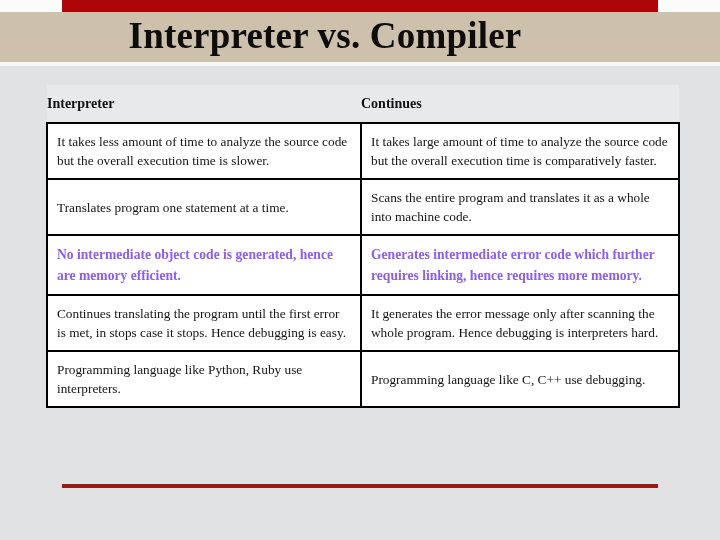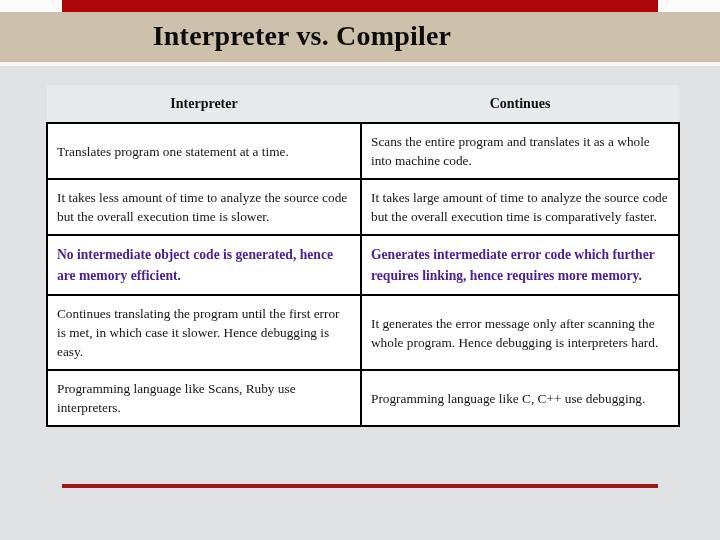--- a/index.html
+++ b/index.html
@@ -42,24 +42,25 @@
     width: 720px; height: 50px;
     background: #cdc1ac;
   }
   .title-text {
     position: absolute;
     left: 0; top: 14px;
     width: 604px;
     text-align: center;
     font-family: "Liberation Serif", serif;
     font-weight: bold;
-    font-size: 28px;
+    font-size: 37px;
     line-height: 44px;
     color: #0d0d0d;
     letter-spacing: 0.2px;
+    padding-left: 23px;
   }
   .band-underline {
     position: absolute;
     left: 0; top: 62px;
     width: 720px; height: 4px;
     background: #f7f7f6;
   }
   .body-bg {
     position: absolute;
     left: 0; top: 66px;
@@ -81,37 +82,37 @@
 
   #cmp-table thead th {
     background: #e8e9ea;
     border: none;
     font-family: "Liberation Serif", serif;
     font-weight: bold;
     font-size: 14px;
     color: #111;
     height: 37px;
     padding: 0;
-    text-align: center;
+    text-align: left;
     vertical-align: middle;
   }
 
   #cmp-table tbody td {
     background: #ffffff;
     border: 2px solid #000000;
     font-family: "Liberation Serif", serif;
     font-size: 13.3px;
     line-height: 19px;
     color: #141414;
     padding: 8px 10px 8px 9px;
     vertical-align: middle;
   }
   #cmp-table tbody tr.highlight td {
     font-weight: bold;
-    color: #4c1d95;
+    color: #8b5cf6;
     font-size: 13.6px;
     line-height: 21px;
   }
 
   
   .bottom-rule {
     position: absolute;
     left: 62px;
     top: 484px;
     width: 596px;
@@ -139,37 +140,37 @@
       <col class="c2">
     </colgroup>
     <thead>
       <tr>
         <th>Interpreter</th>
         <th>Continues</th>
       </tr>
     </thead>
     <tbody>
       <tr>
+        <td>It takes less amount of time to analyze the source code but the overall execution time is slower.</td>
+        <td>It takes large amount of time to analyze the source code but the overall execution time is comparatively faster.</td>
+      </tr>
+      <tr>
         <td>Translates program one statement at a time.</td>
         <td>Scans the entire program and translates it as a whole into machine code.</td>
-      </tr>
-      <tr>
-        <td>It takes less amount of time to analyze the source code but the overall execution time is slower.</td>
-        <td>It takes large amount of time to analyze the source code but the overall execution time is comparatively faster.</td>
       </tr>
       <tr class="highlight">
         <td>No intermediate object code is generated, hence are memory efficient.</td>
         <td>Generates intermediate error code which further requires linking, hence requires more memory.</td>
       </tr>
       <tr>
-        <td>Continues translating the program until the first error is met, in which case it slower. Hence debugging is easy.</td>
+        <td>Continues translating the program until the first error is met, in stops case it stops. Hence debugging is easy.</td>
         <td>It generates the error message only after scanning the whole program. Hence debugging is interpreters hard.</td>
       </tr>
       <tr>
-        <td>Programming language like Scans, Ruby use interpreters.</td>
+        <td>Programming language like Python, Ruby use interpreters.</td>
         <td>Programming language like C, C++ use debugging.</td>
       </tr>
     </tbody>
   </table>
 
   <div class="bottom-rule"></div>
 
 </div>
 
 </body></html>

